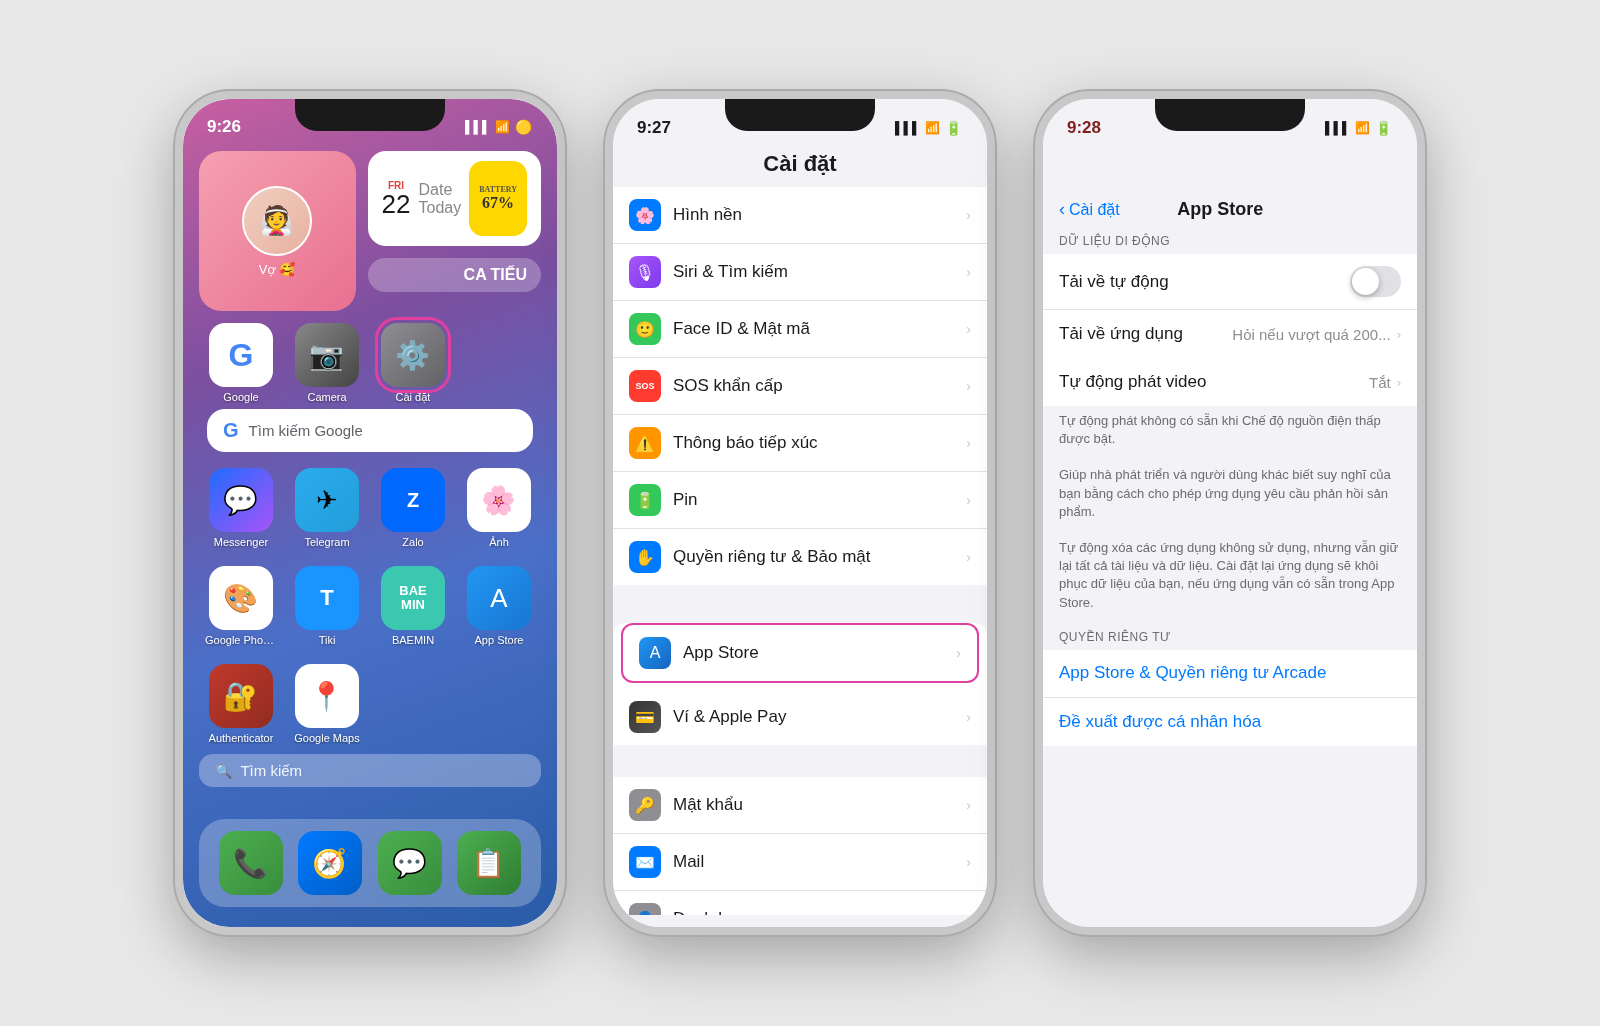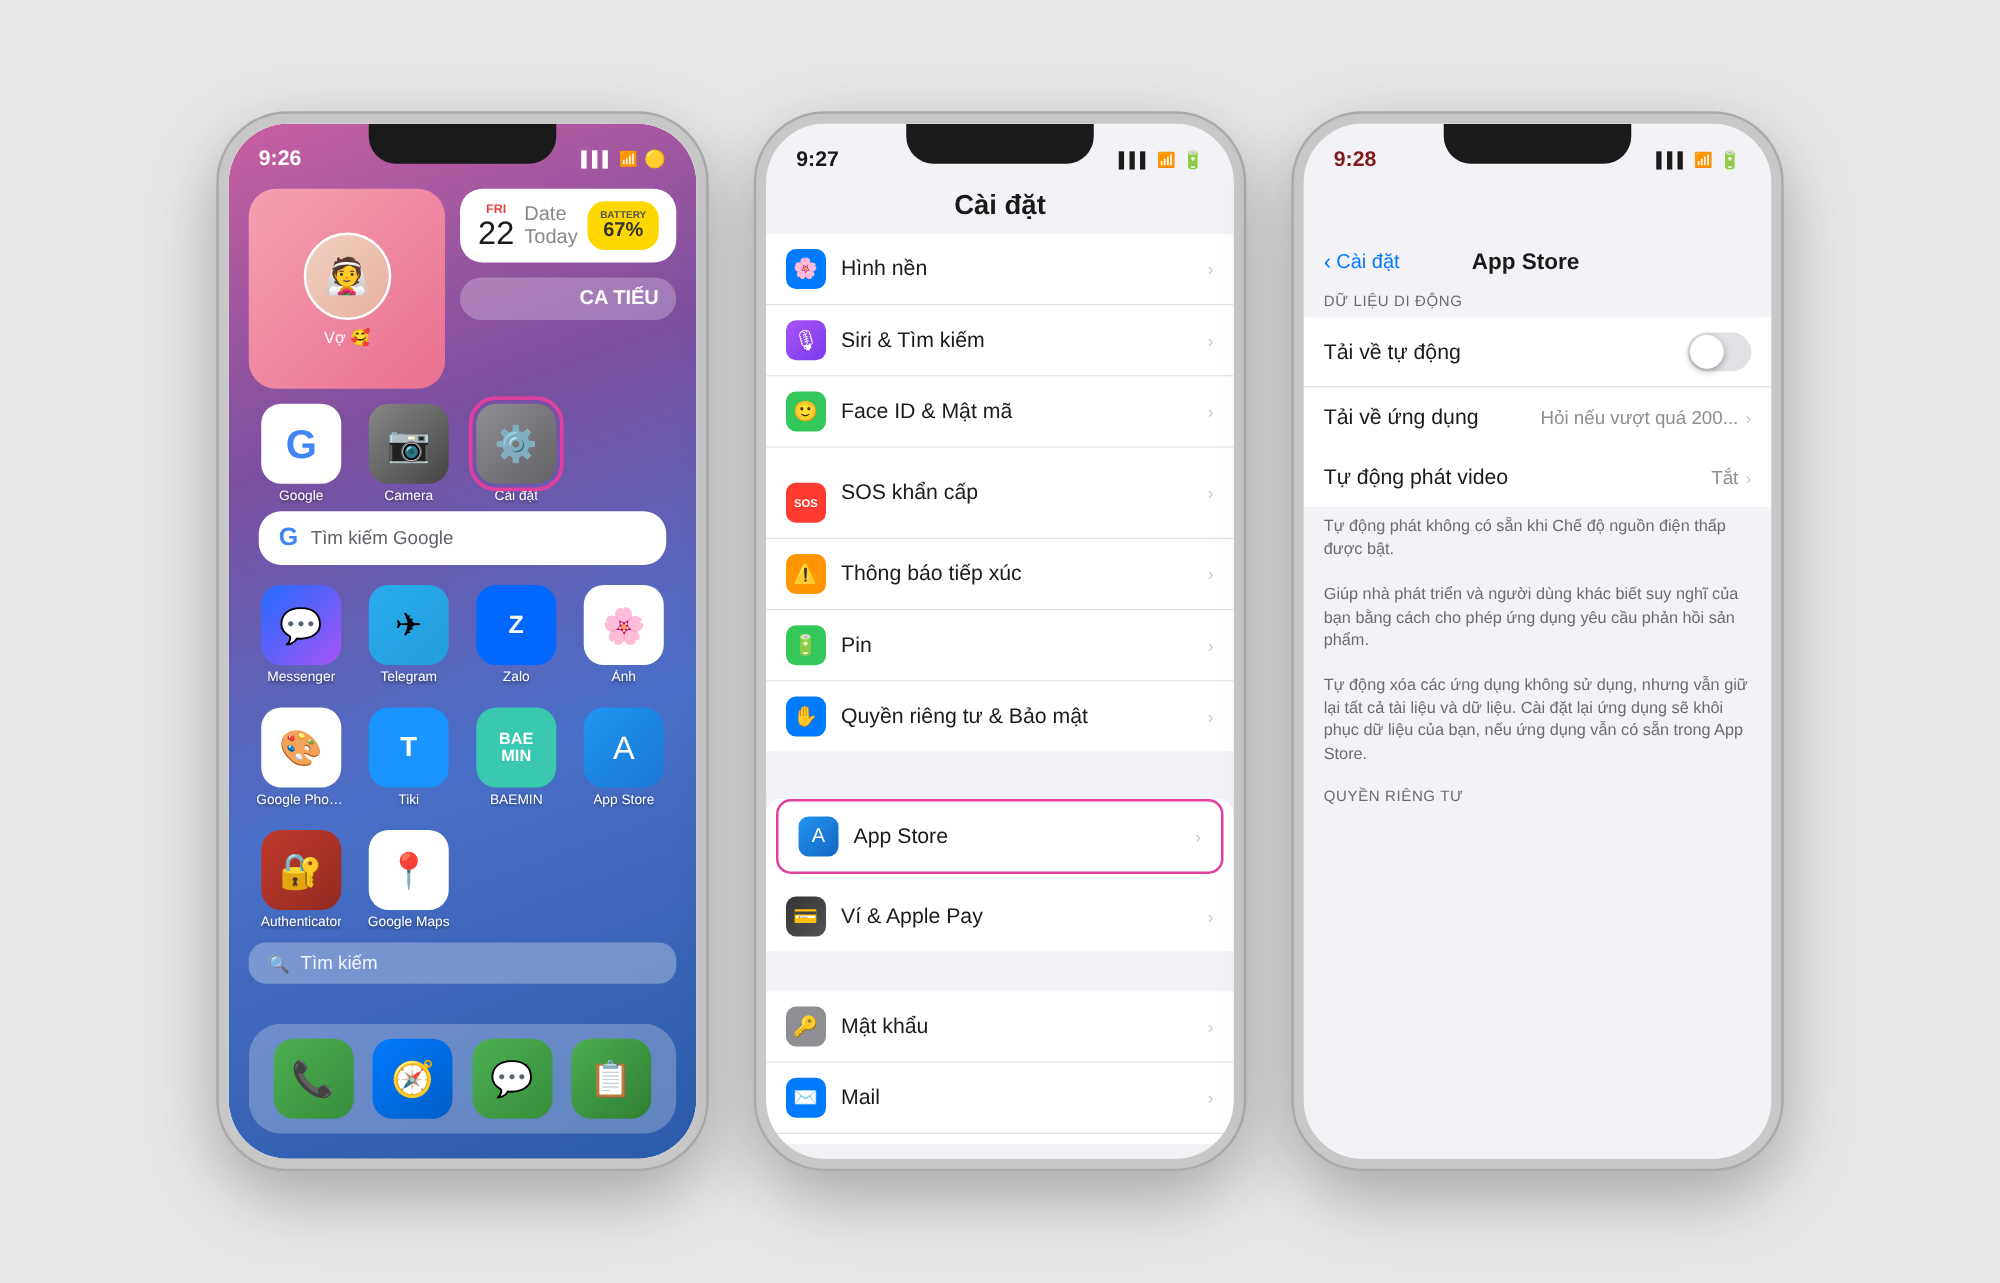--- a/index.html
+++ b/index.html
@@ -121,25 +121,26 @@
     .date-day {
       display: flex;
       flex-direction: column;
       align-items: center;
     }
     .date-fri { font-size: 10px; color: #e04040; font-weight: 700; text-transform: uppercase; }
     .date-num { font-size: 26px; font-weight: 300; color: #1a1a1a; line-height: 1; }
     .battery-widget {
       background: #ffd700;
       border-radius: 14px;
-      padding: 6px 10px;
+      padding: 24px 10px;
       font-size: 10px;
       font-weight: 700;
       color: #333;
       text-align: center;
+      font-family: Liberation Serif, serif;
     }
     .battery-label { font-size: 8px; color: #555; }
     .battery-pct { font-size: 16px; font-weight: 700; }
     .widget-name {
       background: rgba(255,255,255,0.25);
       border-radius: 18px;
       padding: 8px 14px;
       color: white;
       font-size: 16px;
       font-weight: 600;
@@ -527,21 +528,21 @@
           <div class="settings-icon" style="background:linear-gradient(135deg,#a855f7,#7c3aed);">🎙</div>
           <span class="settings-label">Siri &amp; Tìm kiếm</span>
           <span class="settings-chevron">›</span>
         </div>
         <div class="settings-row">
           <div class="settings-icon si-green">🙂</div>
           <span class="settings-label">Face ID &amp; Mật mã</span>
           <span class="settings-chevron">›</span>
         </div>
         <div class="settings-row">
-          <div class="settings-icon si-red" style="font-size:9px;font-weight:900;margin-top:16px;">SOS</div>
+          <div class="settings-icon si-red" style="font-size:9px;font-weight:900;">SOS</div>
           <span class="settings-label">SOS khẩn cấp</span>
           <span class="settings-chevron">›</span>
         </div>
         <div class="settings-row">
           <div class="settings-icon" style="background:#ff9500;">⚠️</div>
           <span class="settings-label">Thông báo tiếp xúc</span>
           <span class="settings-chevron">›</span>
         </div>
         <div class="settings-row">
           <div class="settings-icon si-green">🔋</div>
@@ -639,16 +640,24 @@
           <span class="row-chevron">›</span>
         </div>
       </div>
       <div class="row-description">Tự động phát không có sẵn khi Chế độ nguồn điện thấp được bật.</div>
 
       <div class="row-description">Giúp nhà phát triển và người dùng khác biết suy nghĩ của bạn bằng cách cho phép ứng dụng yêu cầu phản hồi sản phẩm.</div>
 
       <div class="row-description">Tự động xóa các ứng dụng không sử dụng, nhưng vẫn giữ lại tất cả tài liệu và dữ liệu. Cài đặt lại ứng dụng sẽ khôi phục dữ liệu của bạn, nếu ứng dụng vẫn có sẵn trong App Store.</div>
 
       <div class="settings-section-header">QUYỀN RIÊNG TƯ</div>
+      <div style="background:white;">
+        <div class="settings3-row">
+          <span style="color:#007aff;font-size:17px;">App Store &amp; Quyền riêng tư Arcade</span>
+        </div>
+        <div class="settings3-row" style="border-bottom:none;">
+          <span style="color:#007aff;font-size:17px;">Đề xuất được cá nhân hóa</span>
+        </div>
+      </div>
 
     </div>
   </div>
 </div>
 
 </body></html>

